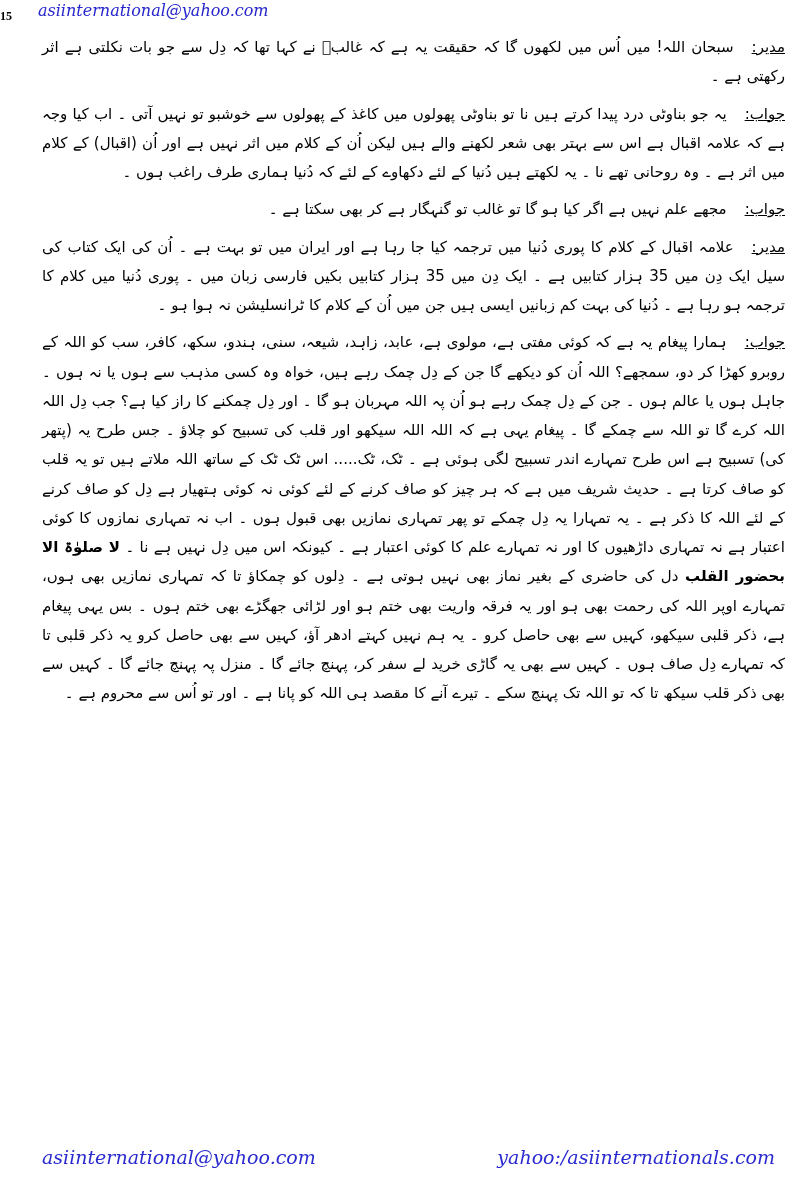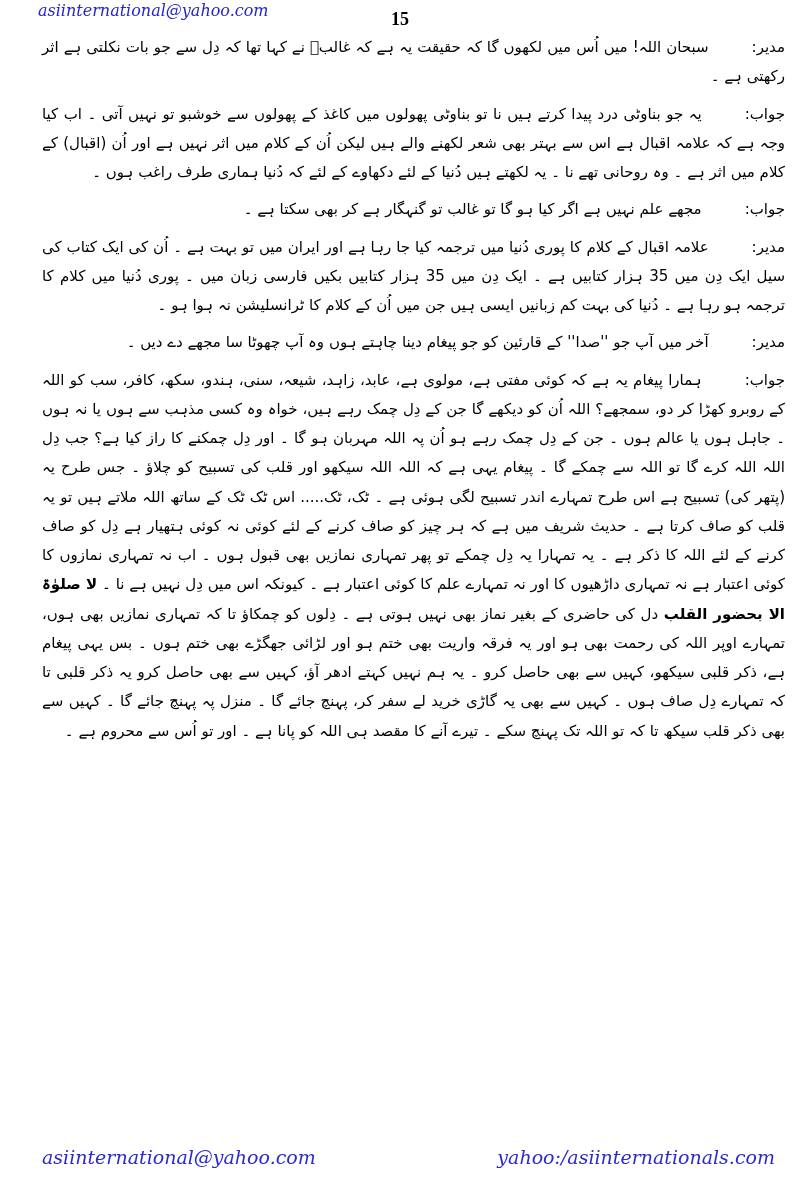--- a/index.html
+++ b/index.html
@@ -23,45 +23,45 @@
     font-style: italic;
     font-size: 16px;
     color: #2626cc;
     white-space: nowrap;
   }
   .page-number {
     position: absolute;
     top: 9px;
     left: 0;
     width: 100%;
-    text-align: center;
     font-family: "Liberation Serif", serif;
     font-weight: bold;
-    font-size: 18px;
+    font-size: 12px;
     color: #000000;
   }
   .content {
     position: absolute;
     top: 33px;
     left: 42px;
     right: 15px;
     bottom: 70px;
   }
   .qa {
     direction: rtl;
     unicode-bidi: embed;
     text-align: justify;
     font-size: 15px;
     line-height: 1.95;
     margin: 0 0 8px 0;
   }
   .qa .speaker {
     display: inline-block;
-    margin-left: 43px; 
+    margin-left: 18px; 
     white-space: nowrap;
+    text-decoration: underline;
   }
   .qa .bold-phrase {
     font-weight: bold;
   }
   .footer {
     position: absolute;
     top: 1146px;
     left: 42px;
     right: 25px;
     display: flex;
@@ -87,21 +87,20 @@
   <p class="qa" dir="rtl"><span class="speaker">مدیر:</span><span>سبحان اللہ! میں اُس میں لکھوں گا کہ حقیقت یہ ہے کہ غالبؔ نے کہا تھا کہ دِل سے جو بات نکلتی ہے اثر رکھتی ہے ۔</span></p>
 
   <p class="qa" dir="rtl"><span class="speaker">جواب:</span><span>یہ جو بناوٹی درد پیدا کرتے ہیں نا تو بناوٹی پھولوں میں کاغذ کے پھولوں سے خوشبو تو نہیں آتی ۔ اب کیا وجہ ہے کہ علامہ اقبال ہے اس سے بہتر بھی شعر لکھنے والے ہیں لیکن اُن کے کلام میں اثر نہیں ہے اور اُن (اقبال) کے کلام میں اثر ہے ۔ وہ روحانی تھے نا ۔ یہ لکھتے ہیں دُنیا کے لئے دکھاوے کے لئے کہ دُنیا ہماری طرف راغب ہوں ۔</span></p>
 
 
   <p class="qa" dir="rtl"><span class="speaker">جواب:</span><span>مجھے علم نہیں ہے اگر کیا ہو گا تو غالب تو گنہگار ہے کر بھی سکتا ہے ۔</span></p>
 
   <p class="qa" dir="rtl"><span class="speaker">مدیر:</span><span>علامہ اقبال کے کلام کا پوری دُنیا میں ترجمہ کیا جا رہا ہے اور ایران میں تو بہت ہے ۔ اُن کی ایک کتاب کی سیل ایک دِن میں 35 ہزار کتابیں ہے ۔ ایک دِن میں 35 ہزار کتابیں بکیں فارسی زبان میں ۔ پوری دُنیا میں کلام کا ترجمہ ہو رہا ہے ۔ دُنیا کی بہت کم زبانیں ایسی ہیں جن میں اُن کے کلام کا ٹرانسلیشن نہ ہوا ہو ۔</span></p>
 
 
-  <p class="qa" dir="rtl"><span class="speaker">مدیر:</span><span>آخر میں آپ جو ''صدا'' کے قارئین کو جو پیغام دینا چاہتے ہوں وہ آپ چھوٹا سا مجھے دے دیں ۔</span></p>
 
   <p class="qa" dir="rtl"><span class="speaker">جواب:</span><span>ہمارا پیغام یہ ہے کہ کوئی مفتی ہے، مولوی ہے، عابد، زاہد، شیعہ، سنی، ہندو، سکھ، کافر، سب کو اللہ کے روبرو کھڑا کر دو، سمجھے؟ اللہ اُن کو دیکھے گا جن کے دِل چمک رہے ہیں، خواہ وہ کسی مذہب سے ہوں یا نہ ہوں ۔ جاہل ہوں یا عالم ہوں ۔ جن کے دِل چمک رہے ہو اُن پہ اللہ مہربان ہو گا ۔ اور دِل چمکنے کا راز کیا ہے؟ جب دِل اللہ اللہ کرے گا تو اللہ سے چمکے گا ۔ پیغام یہی ہے کہ اللہ اللہ سیکھو اور قلب کی تسبیح کو چلاؤ ۔ جس طرح یہ (پتھر کی) تسبیح ہے اس طرح تمہارے اندر تسبیح لگی ہوئی ہے ۔ ٹک، ٹک..... اس ٹک ٹک کے ساتھ اللہ ملاتے ہیں تو یہ قلب کو صاف کرتا ہے ۔ حدیث شریف میں ہے کہ ہر چیز کو صاف کرنے کے لئے کوئی نہ کوئی ہتھیار ہے دِل کو صاف کرنے کے لئے اللہ کا ذکر ہے ۔ یہ تمہارا یہ دِل چمکے تو پھر تمہاری نمازیں بھی قبول ہوں ۔ اب نہ تمہاری نمازوں کا کوئی اعتبار ہے نہ تمہاری داڑھیوں کا اور نہ تمہارے علم کا کوئی اعتبار ہے ۔ کیونکہ اس میں دِل نہیں ہے نا ۔ </span><span class="bold-phrase">لا صلوٰۃ الا بحضور القلب</span><span> دل کی حاضری کے بغیر نماز بھی نہیں ہوتی ہے ۔ دِلوں کو چمکاؤ تا کہ تمہاری نمازیں بھی ہوں، تمہارے اوپر اللہ کی رحمت بھی ہو اور یہ فرقہ واریت بھی ختم ہو اور لڑائی جھگڑے بھی ختم ہوں ۔ بس یہی پیغام ہے، ذکر قلبی سیکھو، کہیں سے بھی حاصل کرو ۔ یہ ہم نہیں کہتے ادھر آؤ، کہیں سے بھی حاصل کرو یہ ذکر قلبی تا کہ تمہارے دِل صاف ہوں ۔ کہیں سے بھی یہ گاڑی خرید لے سفر کر، پہنچ جائے گا ۔ منزل پہ پہنچ جائے گا ۔ کہیں سے بھی ذکر قلب سیکھ تا کہ تو اللہ تک پہنچ سکے ۔ تیرے آنے کا مقصد ہی اللہ کو پانا ہے ۔ اور تو اُس سے محروم ہے ۔</span></p>
 
 </div>
 
 <div class="footer">
   <span class="footer-text">asiinternational@yahoo.com</span>
   <span class="footer-text">yahoo:/asiinternationals.com</span>
 </div>
 

